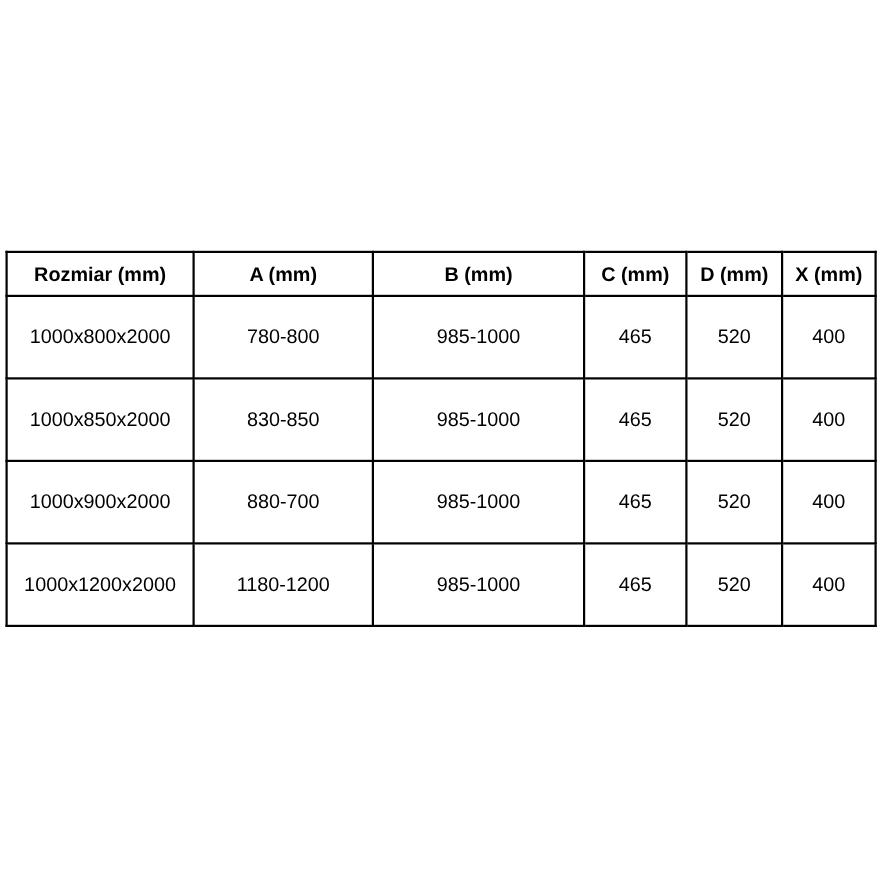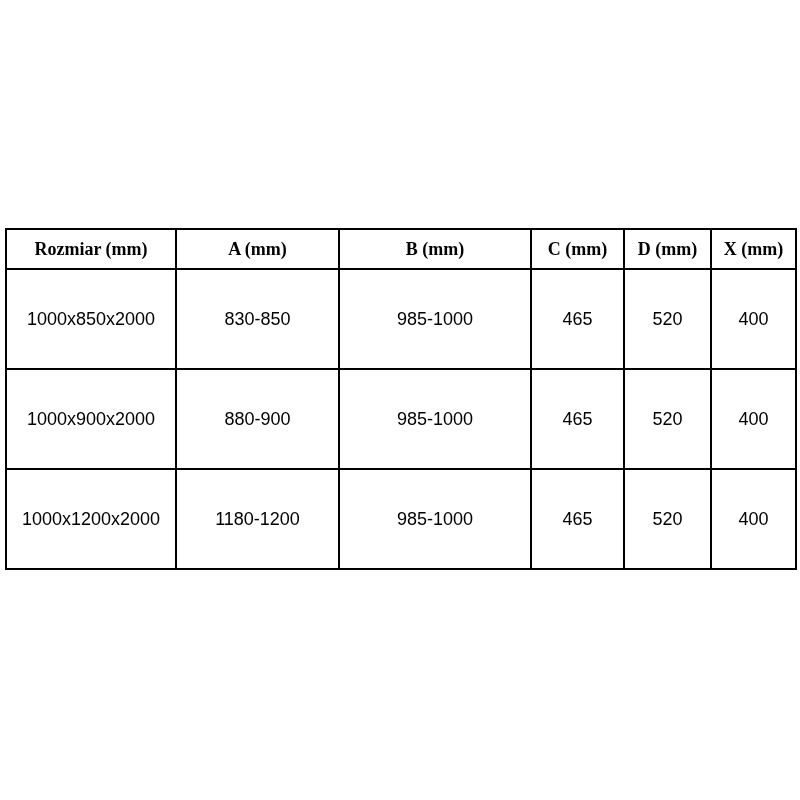--- a/index.html
+++ b/index.html
@@ -25,21 +25,21 @@
   table.spec td {
     border: 2px solid var(--border, #000000);
     text-align: center;
     vertical-align: middle;
     font-size: 18px;
     font-weight: normal;
     padding: 0;
     overflow: hidden;
     white-space: nowrap;
   }
-  table.spec thead th { font-weight: bold; font-family: Liberation Serif, serif; }
+  table.spec thead th { font-weight: bold; }
   table.spec thead tr { height: 40px; }
 </style>
 </head>
 <body style="--border: #000000; --text: #000000; background: rgb(255, 255, 255);">
 
 <table class="spec">
   <colgroup>
     <col style="width:170px">
     <col style="width:163px">
     <col style="width:192px">
@@ -52,30 +52,38 @@
       <th>Rozmiar (mm)</th>
       <th>A (mm)</th>
       <th>B (mm)</th>
       <th>C (mm)</th>
       <th>D (mm)</th>
       <th>X (mm)</th>
     </tr>
   </thead>
   <tbody>
     <tr>
+      <td>1000x800x2000</td>
+      <td>780-800</td>
+      <td>985-1000</td>
+      <td>465</td>
+      <td>520</td>
+      <td>400</td>
+    </tr>
+    <tr>
       <td>1000x850x2000</td>
       <td>830-850</td>
       <td>985-1000</td>
       <td>465</td>
       <td>520</td>
       <td>400</td>
     </tr>
     <tr>
       <td>1000x900x2000</td>
-      <td>880-900</td>
+      <td>880-700</td>
       <td>985-1000</td>
       <td>465</td>
       <td>520</td>
       <td>400</td>
     </tr>
     <tr>
       <td>1000x1200x2000</td>
       <td>1180-1200</td>
       <td>985-1000</td>
       <td>465</td>

